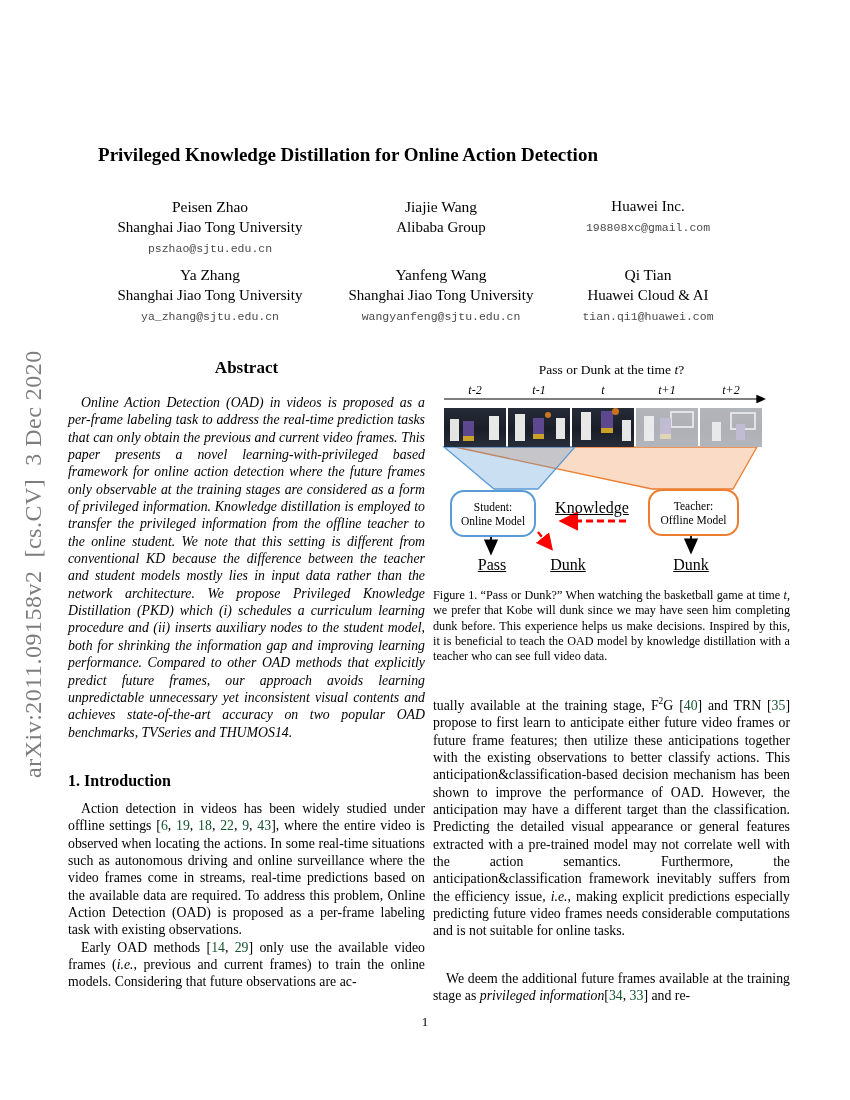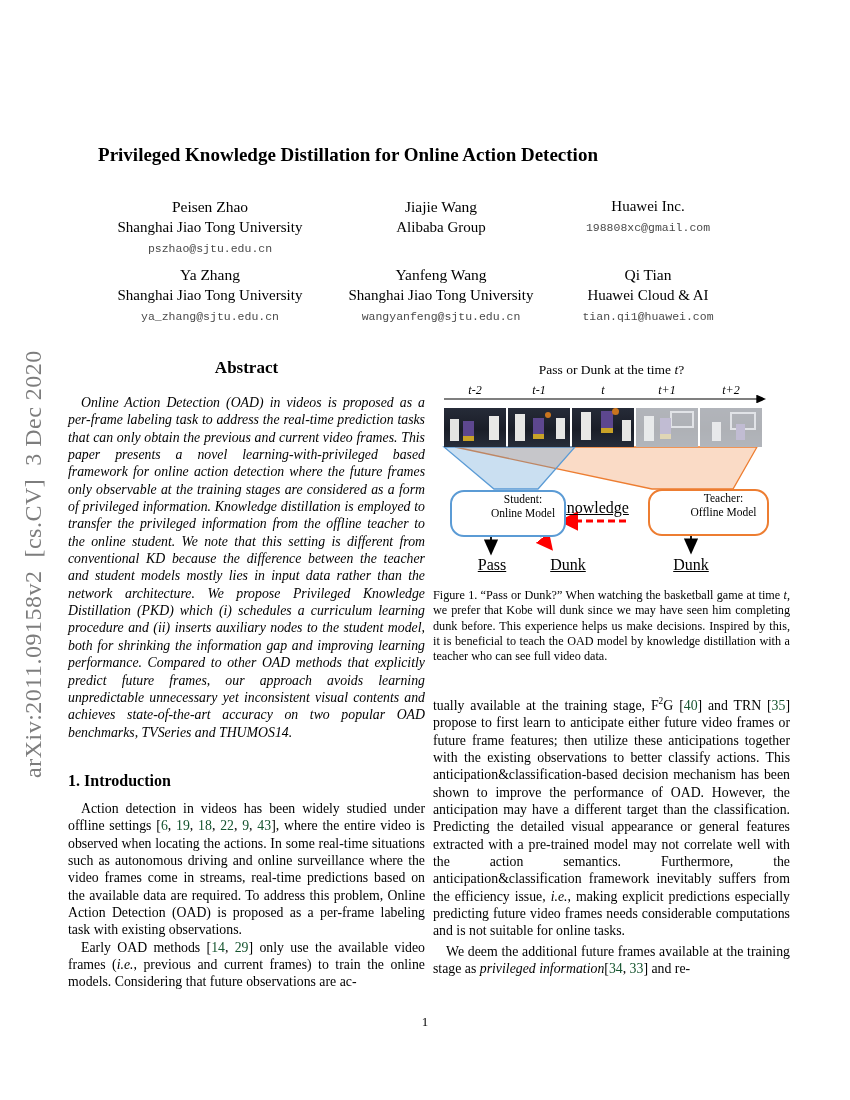--- a/index.html
+++ b/index.html
@@ -41,21 +41,21 @@
        font-size:12px;font-style:italic;}
   .fig-svg{position:absolute;left:430px;top:380px;}
   .frame{position:absolute;top:408px;width:62px;height:39px;overflow:hidden;
        background:#e9ebee;}
   .frame-inner{position:absolute;left:0;top:0;width:62px;height:39px;
        background:linear-gradient(180deg,#262b38 0%,#1a1e28 55%,#272d3a 100%);}
   .faded .frame-inner{opacity:0.28;}
   .shape{position:absolute;}
   .model-box{position:absolute;background:#fff;border-radius:14px;text-align:center;
        font-size:11.5px;line-height:14px;display:flex;flex-direction:column;
-       justify-content:flex-start;z-index:3;padding-left:30px;}
+       justify-content:center;z-index:3;}
   .student-box{left:450px;top:490px;width:82px;height:43px;border:2px solid #5b9bd5;}
   .teacher-box{left:648px;top:489px;width:87px;height:43px;border:2px solid #ed7d31;}
   .fig-label{position:absolute;font-size:16px;text-align:center;text-decoration:underline;}
   .caption{position:absolute;left:433px;top:588px;width:357px;font-size:12.2px;
        line-height:15.3px;text-align:justify;margin:0;}
   .right-body{position:absolute;left:433px;top:697px;width:357px;}
   .page-number{position:absolute;left:0;top:1014px;width:850px;text-align:center;
        font-size:13px;}
 </style>
 </head>
@@ -182,18 +182,18 @@
   </div>
   <div class="fig-label" style="left:552px;top:499px;width:80px">Knowledge</div>
   <div class="fig-label" style="left:468px;top:556px;width:48px">Pass</div>
   <div class="fig-label" style="left:544px;top:556px;width:48px">Dunk</div>
   <div class="fig-label" style="left:667px;top:556px;width:48px">Dunk</div>
 
   <p class="caption"><span>Figure 1. “Pass or Dunk?”  When watching the basketball game at time </span><span class="it">t</span><span>, we prefer that Kobe will dunk since we may have seen him completing dunk before. This experience helps us make decisions. Inspired by this, it is beneficial to teach the OAD model by knowledge distillation with a teacher who can see full video data.</span></p>
 
   <div class="right-body">
     <p class="body-par"><span>tually available at the training stage, F</span><span class="sup">2</span><span>G [</span><span class="cite">40</span><span>] and TRN [</span><span class="cite">35</span><span>] propose to first learn to anticipate either future video frames or future frame features; then utilize these anticipations together with the existing observations to better classify actions. This anticipation&amp;classification-based decision mechanism has been shown to improve the performance of OAD. However, the anticipation may have a different target than the classification. Predicting the detailed visual appearance or general features extracted with a pre-trained model may not correlate well with the action semantics. Furthermore, the anticipation&amp;classification framework inevitably suffers from the efficiency issue, </span><span class="it">i.e.</span><span>, making explicit predictions especially predicting future video frames needs considerable computations and is not suitable for online tasks.</span></p>
-    <p class="body-par indent" style="margin-top:3px"><span>We deem the additional future frames available at the training stage as </span><span class="it">privileged information</span><span>[</span><span class="cite">34</span><span>, </span><span class="cite">33</span><span>] and re-</span></p>
+    <p class="body-par indent" style="margin-top:30px"><span>We deem the additional future frames available at the training stage as </span><span class="it">privileged information</span><span>[</span><span class="cite">34</span><span>, </span><span class="cite">33</span><span>] and re-</span></p>
   </div>
 
   <div class="page-number">1</div>
 
 </div>
 
 </body></html>

